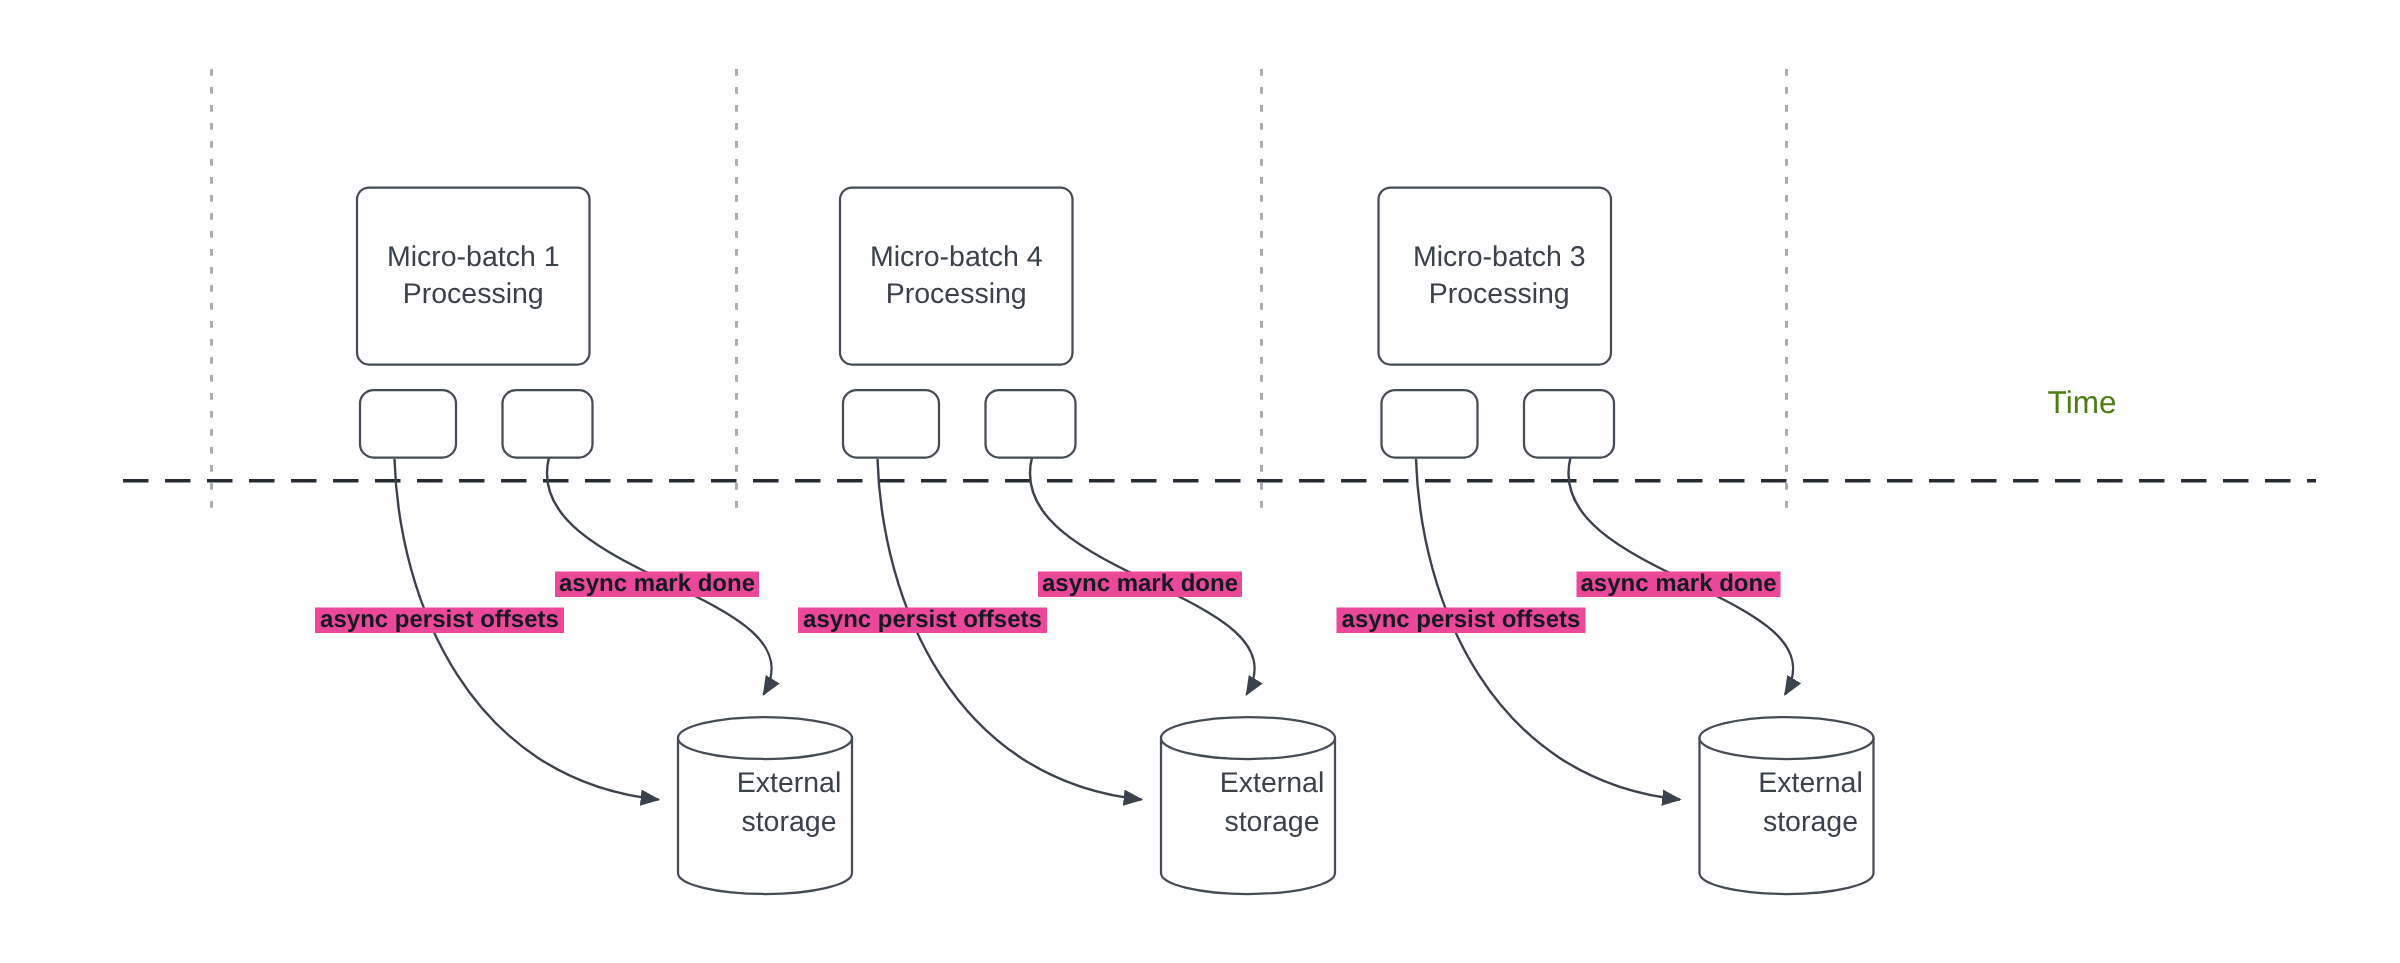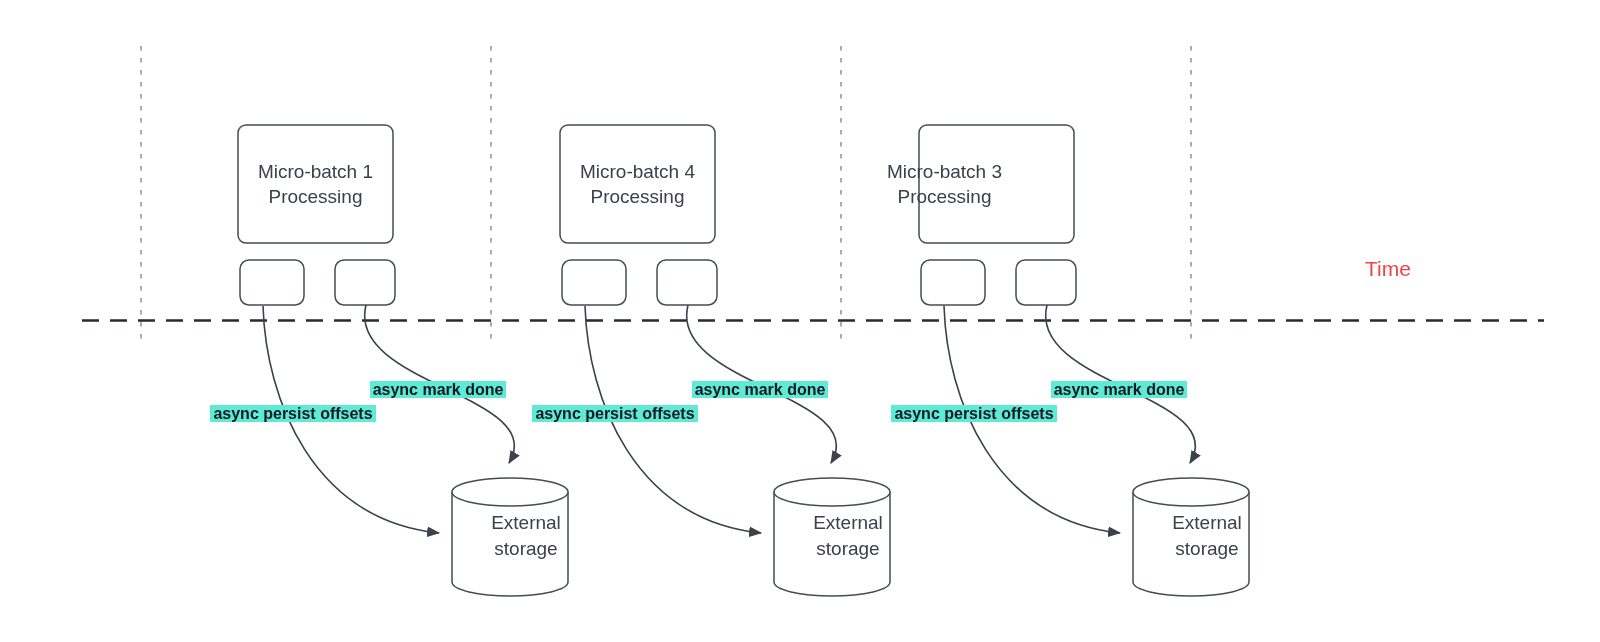--- a/index.html
+++ b/index.html
@@ -43,33 +43,33 @@
   .edge-label {
     position: absolute;
     width: 220px;
     text-align: center;
     font-weight: bold;
     font-size: 16px;
     line-height: 20px;
     color: #141922;
   }
   .edge-label span {
-    background: #5eead4;
+    background: #ec4899;
     padding: 0 3px;
   }
   .edge-label.persist { top: 404px; }
   .edge-label.done    { top: 380px; }
   .time-label {
     position: absolute;
     left: 1318px;
     top: 256px;
     width: 140px;
     height: 26px;
     font-size: 21px;
-    color: #ef4444;
+    color: #4d7c0f;
     display: flex;
     align-items: center;
     justify-content: center;
   }
 </style>
 </head>
 <body>
 
 <div class="canvas">
 
@@ -138,21 +138,21 @@
 Processing</div>
   <div class="edge-label persist" style="left:505px">
     <span>async persist offsets</span>
   </div>
   <div class="edge-label done" style="left:650px">
     <span>async mark done</span>
   </div>
   <div class="txt storage-label" style="left:774px">External
 storage</div>
 
-  <div class="txt box-title" style="left:867px">Micro-batch 3
+  <div class="txt box-title" style="left:922px">Micro-batch 3
 Processing</div>
   <div class="edge-label persist" style="left:864px">
     <span>async persist offsets</span>
   </div>
   <div class="edge-label done" style="left:1009px">
     <span>async mark done</span>
   </div>
   <div class="txt storage-label" style="left:1133px">External
 storage</div>
 

